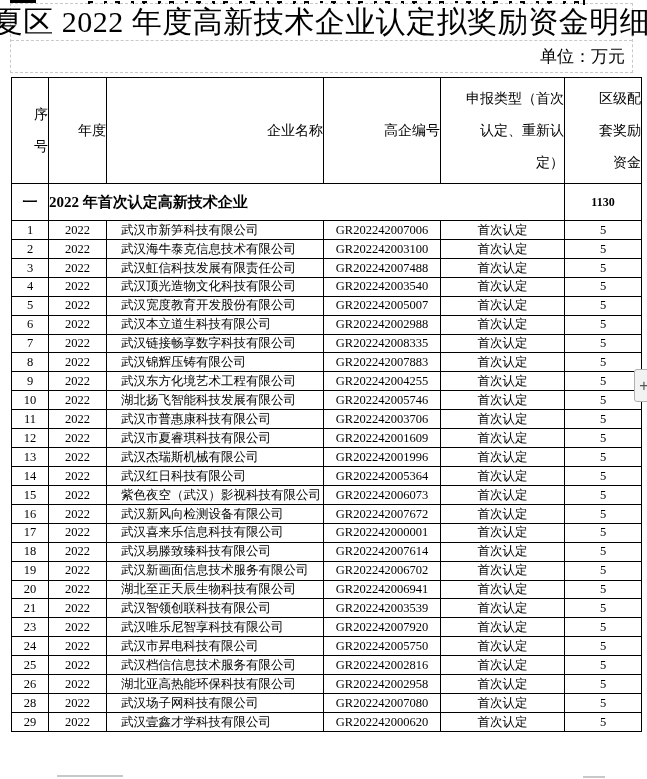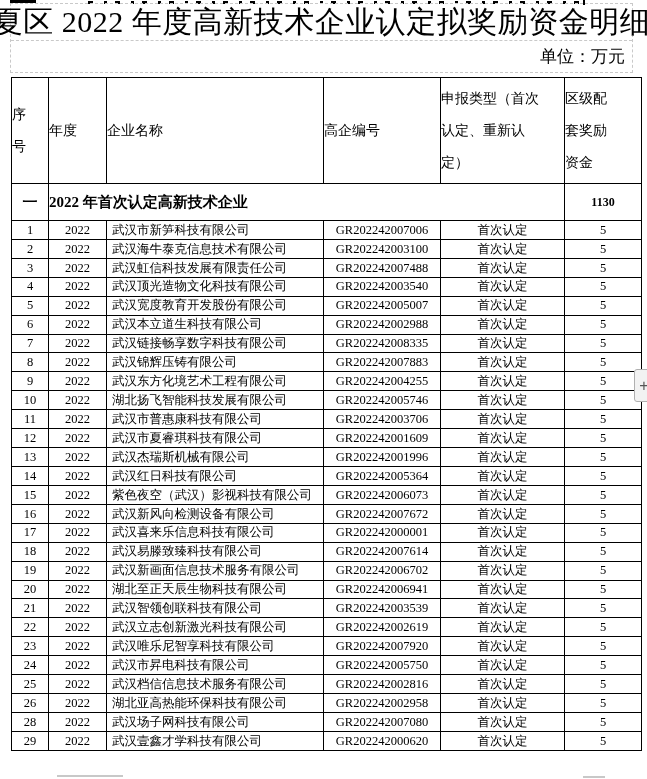--- a/index.html
+++ b/index.html
@@ -49,21 +49,21 @@
     table-layout: fixed;
   }
   table.reward th, table.reward td {
     border: 1px solid #000;
     overflow: hidden;
     font-weight: normal;
   }
   tr.head th {
     height: 106px;
     font-size: 14px;
-    text-align: left;
+    text-align: right;
     vertical-align: middle;
     white-space: pre-line;
     line-height: 32px;
   }
   tr.section td {
     height: 37px;
     font-size: 15px;
     font-weight: bold;
     vertical-align: middle;
   }
@@ -71,21 +71,21 @@
   tr.section .sec-label { text-align: left; }
   tr.section .sec-amt { text-align: center; font-size: 12px; }
   tr.data td {
     height: 18.93px;
     font-size: 12.5px;
     line-height: 1;
     vertical-align: middle;
     text-align: center;
     white-space: nowrap;
   }
-  tr.data td.c-name { text-align: left; padding-left: 5px; }
+  tr.data td.c-name { text-align: left; padding-left: 14px; }
 
   
   .plus-widget {
     position: absolute;
     left: 634px; top: 369px;
     width: 20px; height: 33px;
     background: #f2f2f2;
     border: 1px solid #b0b0b0;
     border-radius: 3px;
     display: flex; align-items: center; justify-content: center;
@@ -308,28 +308,20 @@
     </tr>
         <tr class="data">
       <td class="c-no">21</td>
       <td class="c-year">2022</td>
       <td class="c-name">武汉智领创联科技有限公司</td>
       <td class="c-code">GR202242003539</td>
       <td class="c-type">首次认定</td>
       <td class="c-reward">5</td>
     </tr>
         <tr class="data">
-      <td class="c-no">22</td>
-      <td class="c-year">2022</td>
-      <td class="c-name">武汉立志创新激光科技有限公司</td>
-      <td class="c-code">GR202242002619</td>
-      <td class="c-type">首次认定</td>
-      <td class="c-reward">5</td>
-    </tr>
-        <tr class="data">
       <td class="c-no">23</td>
       <td class="c-year">2022</td>
       <td class="c-name">武汉唯乐尼智享科技有限公司</td>
       <td class="c-code">GR202242007920</td>
       <td class="c-type">首次认定</td>
       <td class="c-reward">5</td>
     </tr>
         <tr class="data">
       <td class="c-no">24</td>
       <td class="c-year">2022</td>

